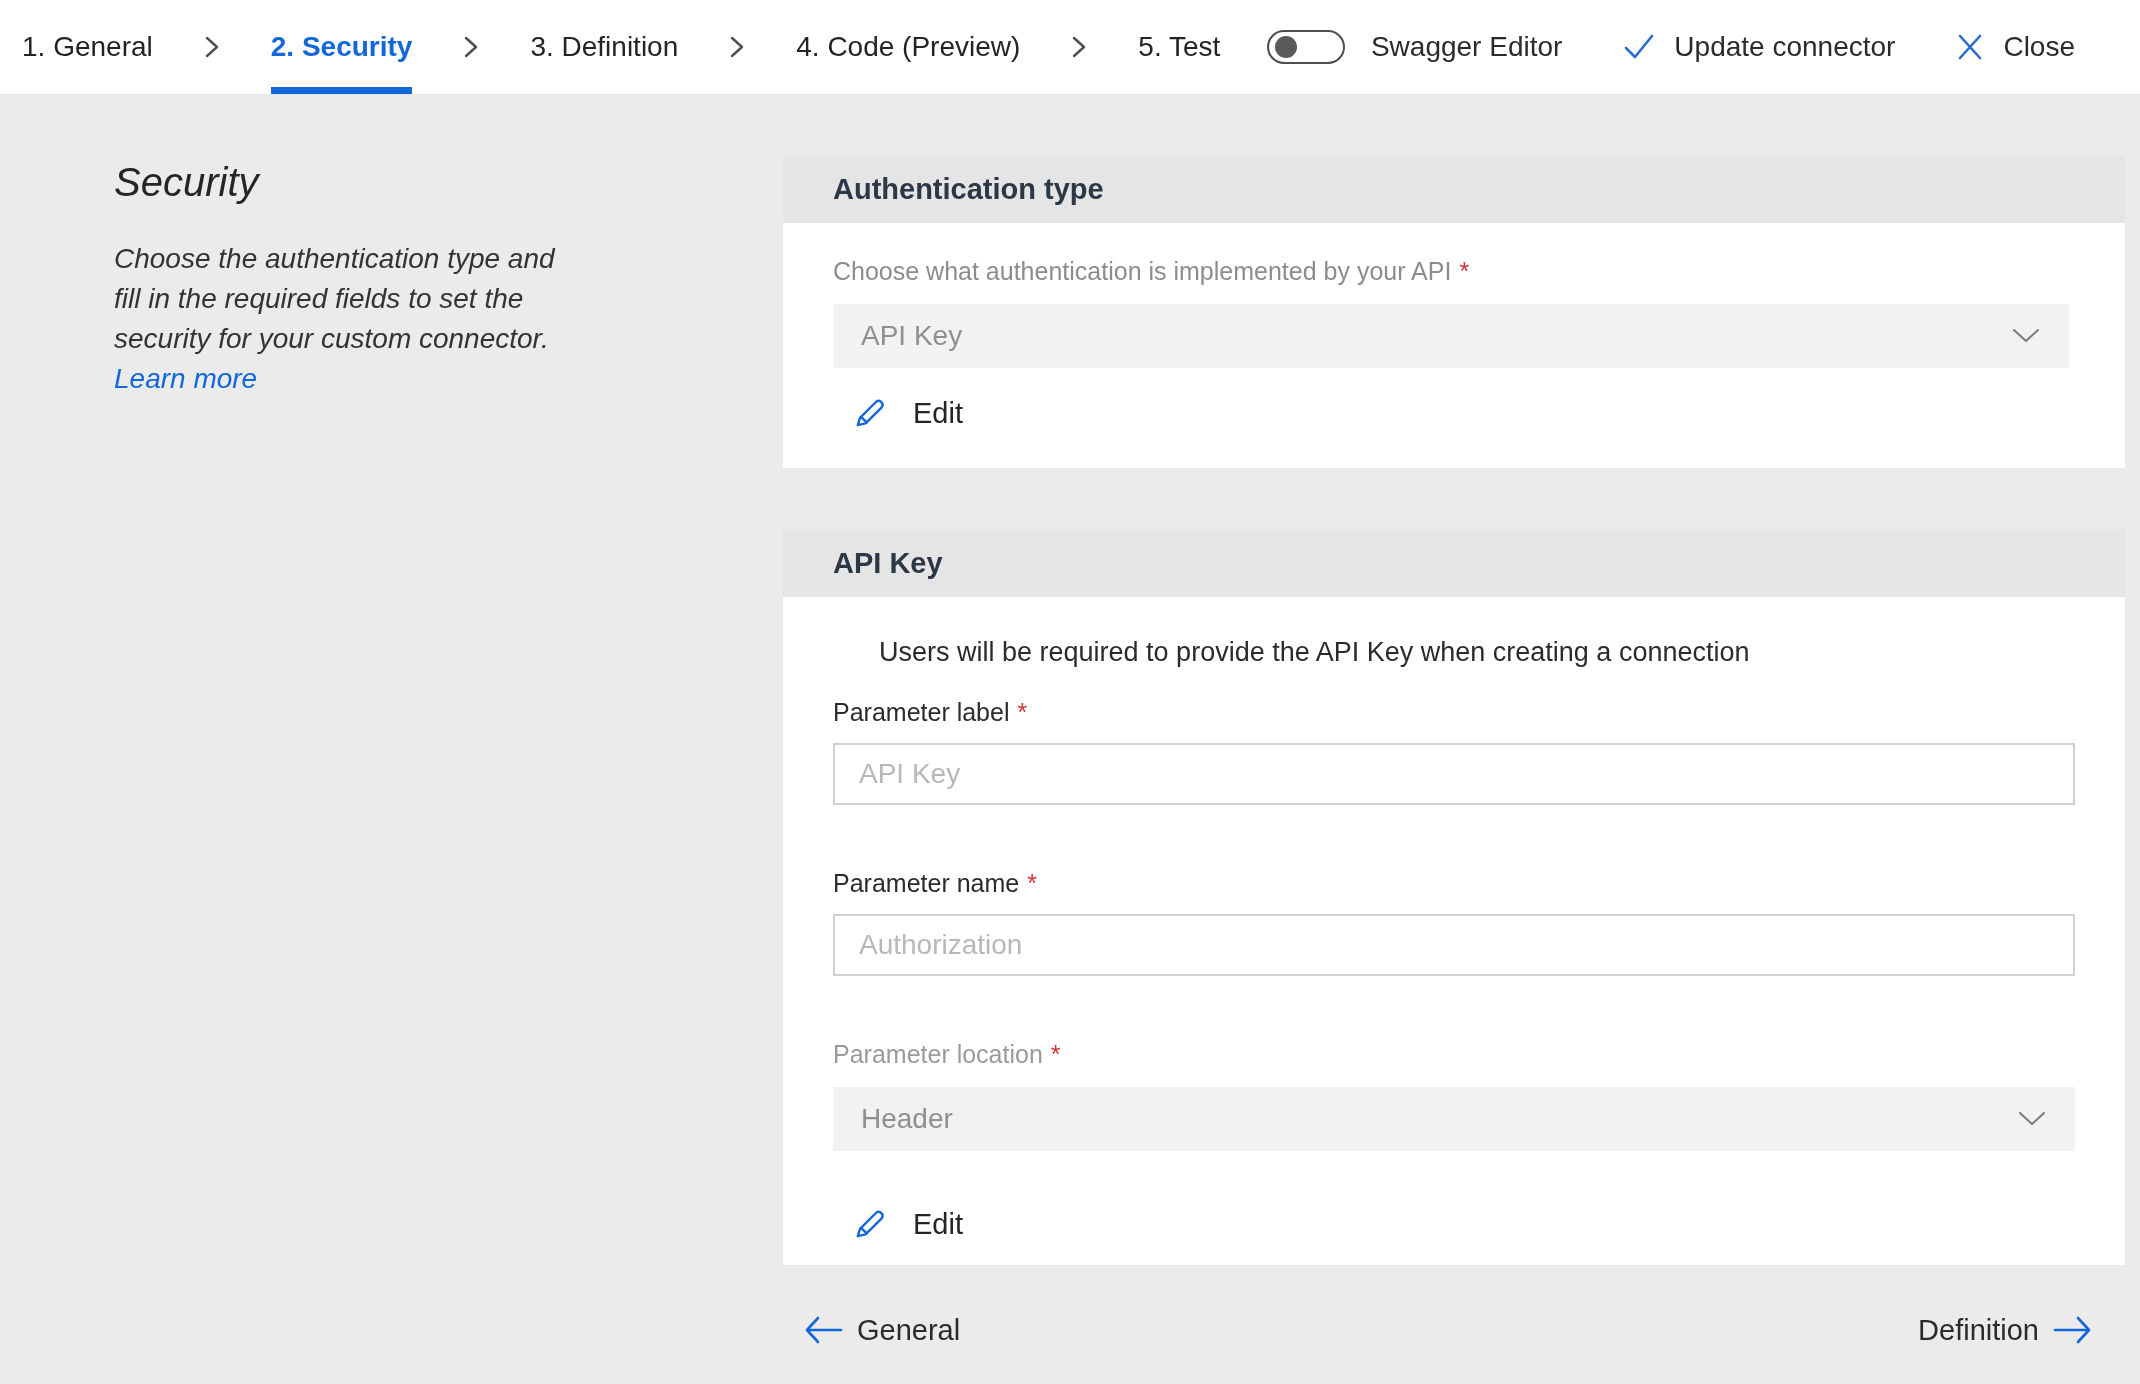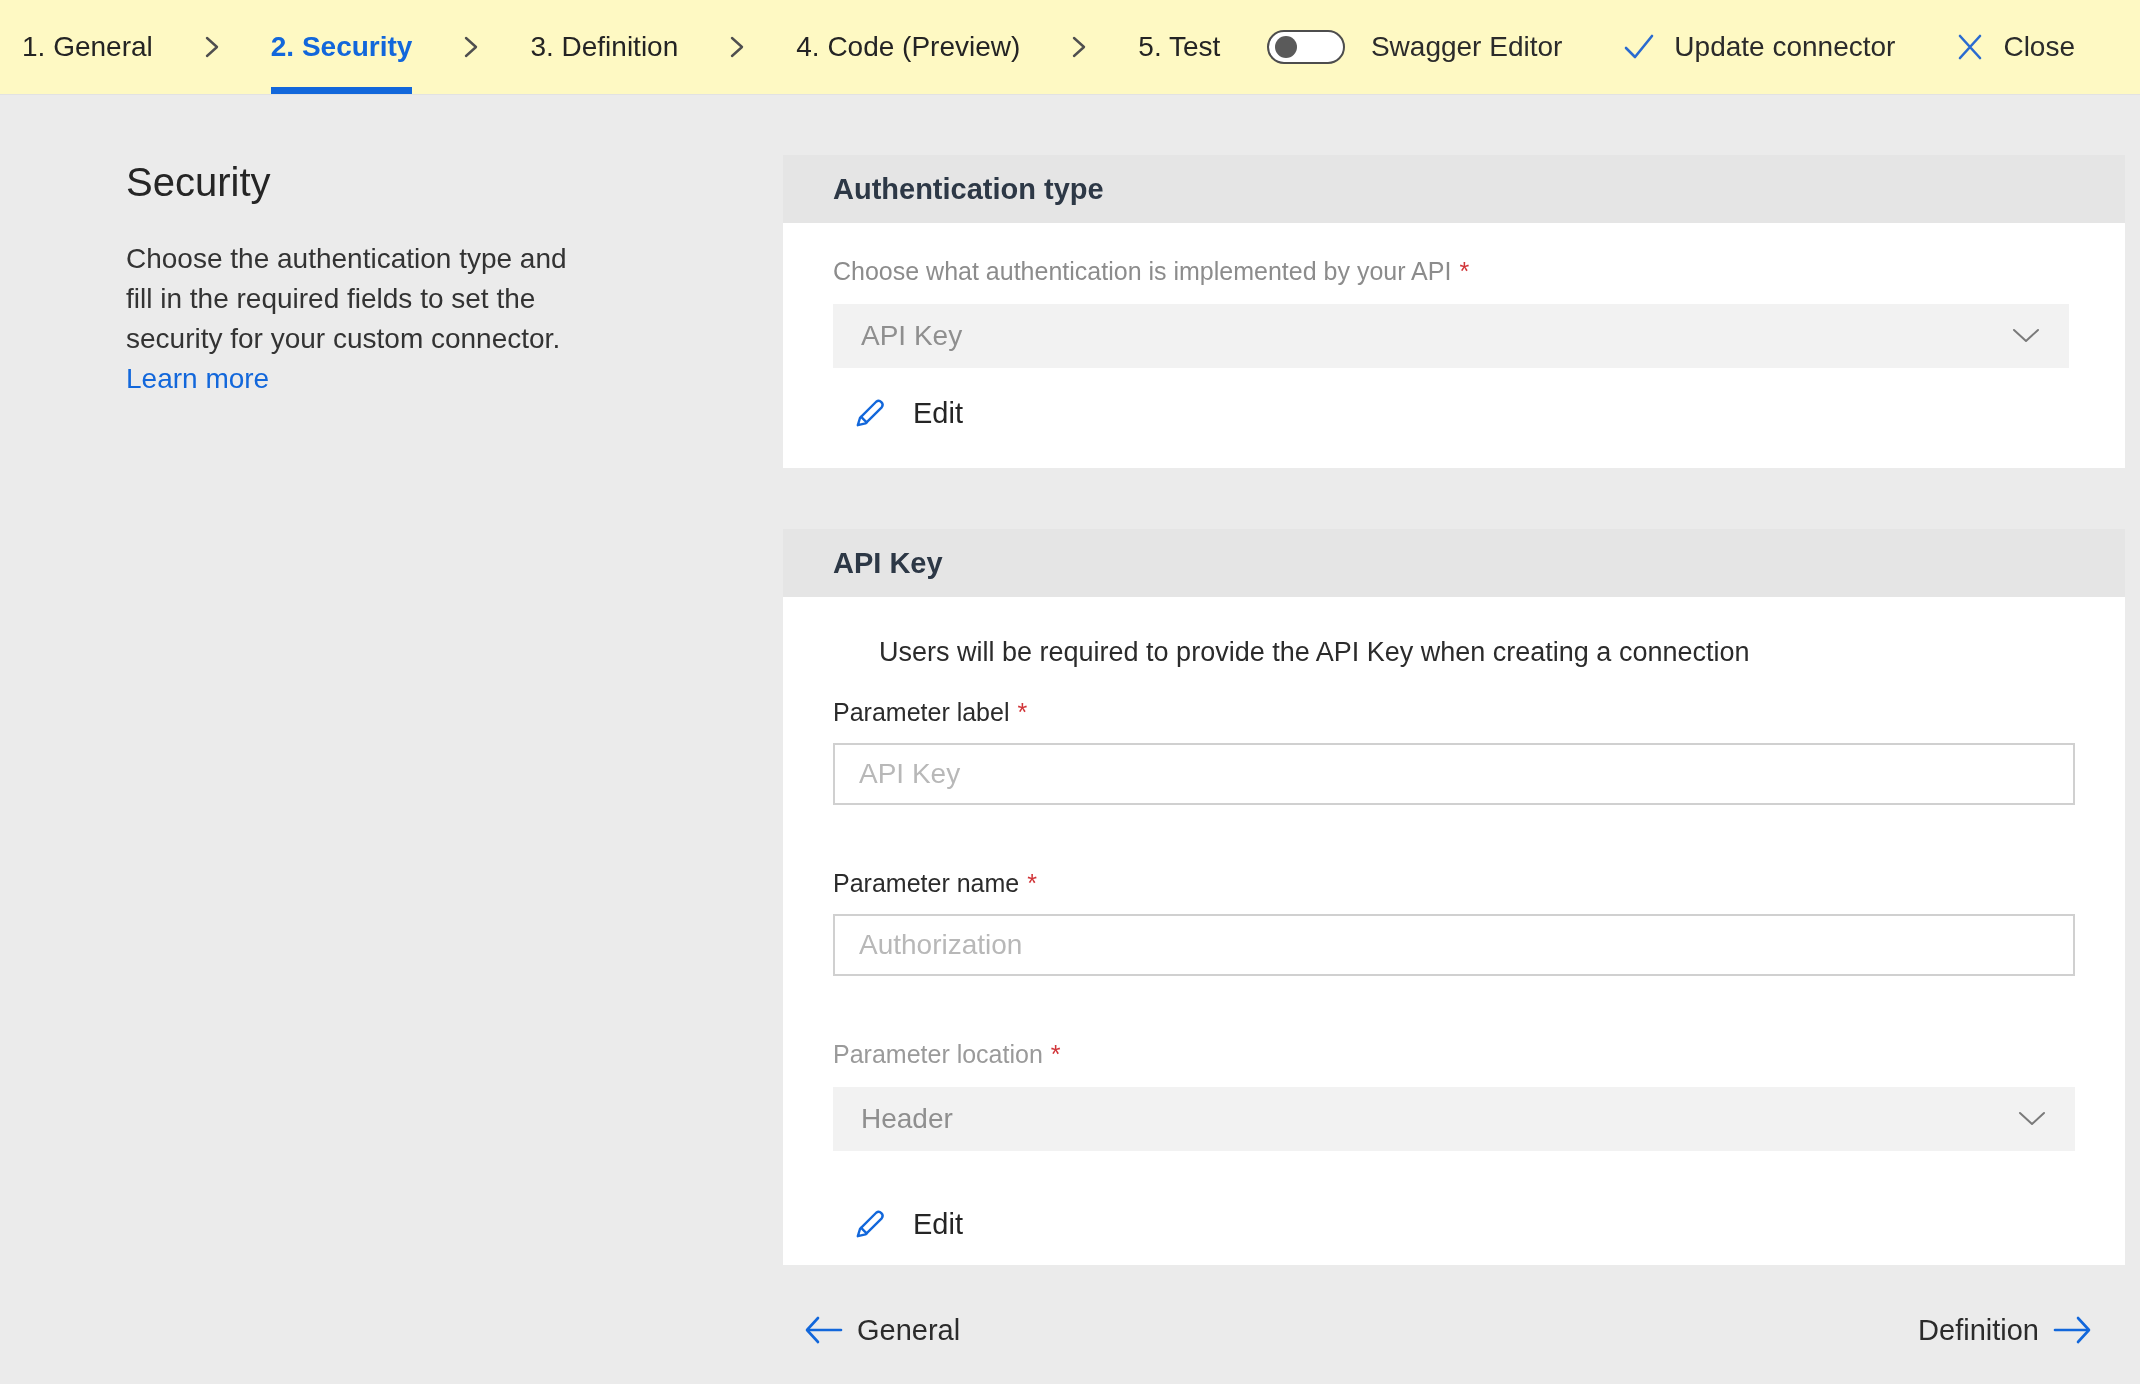--- a/index.html
+++ b/index.html
@@ -8,21 +8,21 @@
     font-family: "Liberation Sans", "DejaVu Sans", sans-serif;
     background: #ebebeb;
     position: relative;
     overflow: hidden;
     color: #252525;
   }
 
   
   .topbar {
     position: absolute; left: 0; top: 0; width: 2140px; height: 95px;
-    background: #fef9c3; border-bottom: 1px solid #e2e2e2;
+    background: #ffffff; border-bottom: 1px solid #e2e2e2;
     display: flex; align-items: center;
     padding: 0 65px 0 22px;
   }
   .steps { display: flex; align-items: center; height: 100%; }
   .step {
     position: relative; height: 100%;
     display: flex; align-items: center;
     font-size: 28px; color: #242424; cursor: pointer; white-space: nowrap;
   }
   .step.active { color: #1267db; font-weight: 600; }
@@ -39,21 +39,21 @@
   .toggle-knob {
     position: absolute; left: 6px; top: 4px; width: 22px; height: 22px;
     border-radius: 50%; background: #5a5a5a;
   }
   .toggle-label { font-size: 28px; color: #2b2b2b; margin-left: 26px; }
   .top-action { display: flex; align-items: center; cursor: pointer; }
   .top-action .action-label { font-size: 28px; color: #2b2b2b; margin-left: 18px; white-space: nowrap; }
   .gap-60 { margin-left: 60px; }
 
   
-  .intro { position: absolute; left: 126px; top: 160px; width: 505px; }
+  .intro { position: absolute; left: 114px; top: 160px; width: 505px; font-style: italic; }
   .intro-title { font-size: 40px; font-weight: 400; color: #252525; margin-bottom: 34px; }
   .intro-line { font-size: 28px; line-height: 40px; color: #333333; }
   .learn-more { display: inline-block; font-size: 28px; line-height: 40px; color: #1267db; cursor: pointer; text-decoration: none; }
 
   
   .card {
     position: absolute; left: 783px; width: 1342px;
     background: #ffffff; overflow: hidden;
   }
   .card-auth { top: 155px; height: 313px; }

